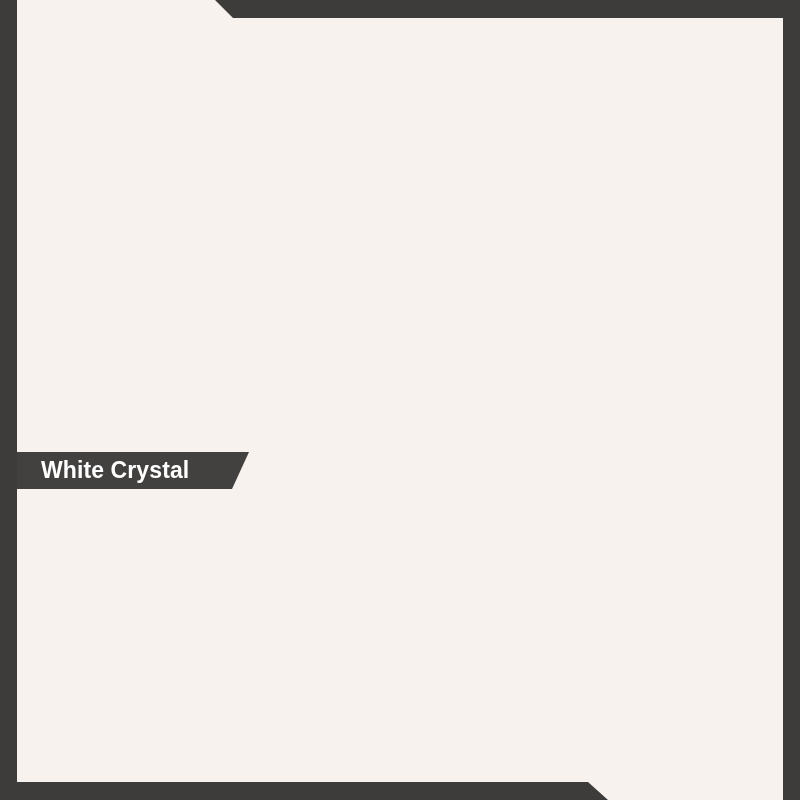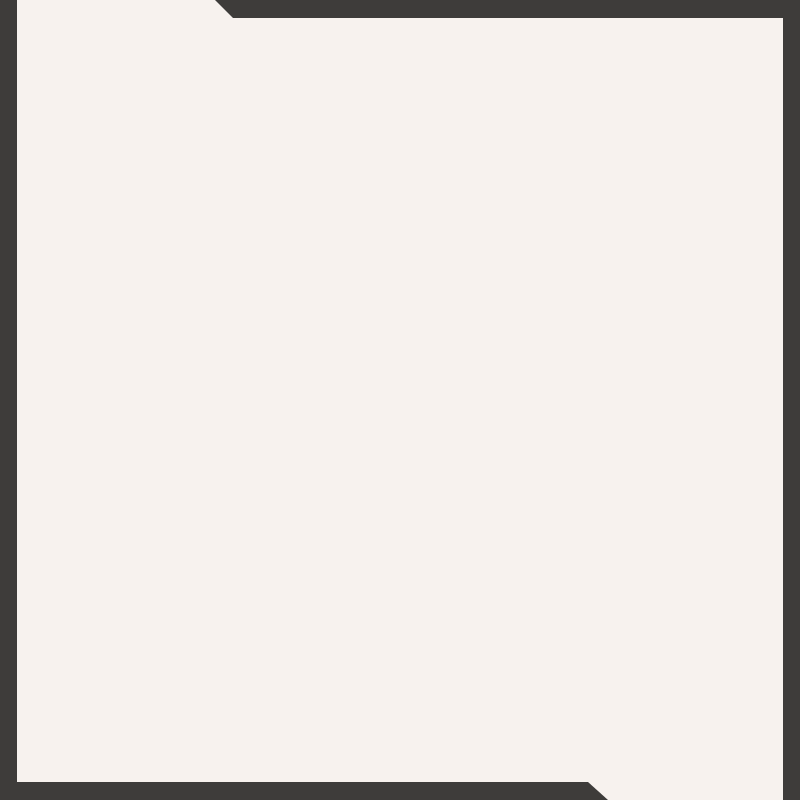--- a/index.html
+++ b/index.html
@@ -286,20 +286,23 @@
         <polygon points="432,160 456,168 450,250 430,245"></polygon>
         <polygon points="606,118 626,112 622,200 604,196"></polygon>
       </g>
 
       <rect width="766" height="296" fill="none"></rect>
       <rect width="766" height="30" fill="#cfcecb" opacity="0.35"></rect>
       <rect y="266" width="766" height="30" fill="#a5a4a1" opacity="0.35"></rect>
     </svg>
   </div>
 
+  <div class="caption-banner">
+    <span class="caption-text">White Crystal</span>
+  </div>
 
   <div class="content">
     <div class="content-inner">
       <div class="features">
         <span class="star">★</span><span class="kw">Protection</span><span class="star">★</span><span class="kw">Healing</span><span class="star">★</span><span class="kw">Clarity</span><span class="star">★</span><span class="kw">Meditation</span>
       </div>
 
       <p class="body-copy">Wearing, carrying or meditating on clear crystals will open your mind to higher and stronger guidance. They will improve your concentration and increase your memory by filtering out distractions. The hypnotic qualities of clear crystal are also good for sleep and rest.</p>
     </div>
   </div>

